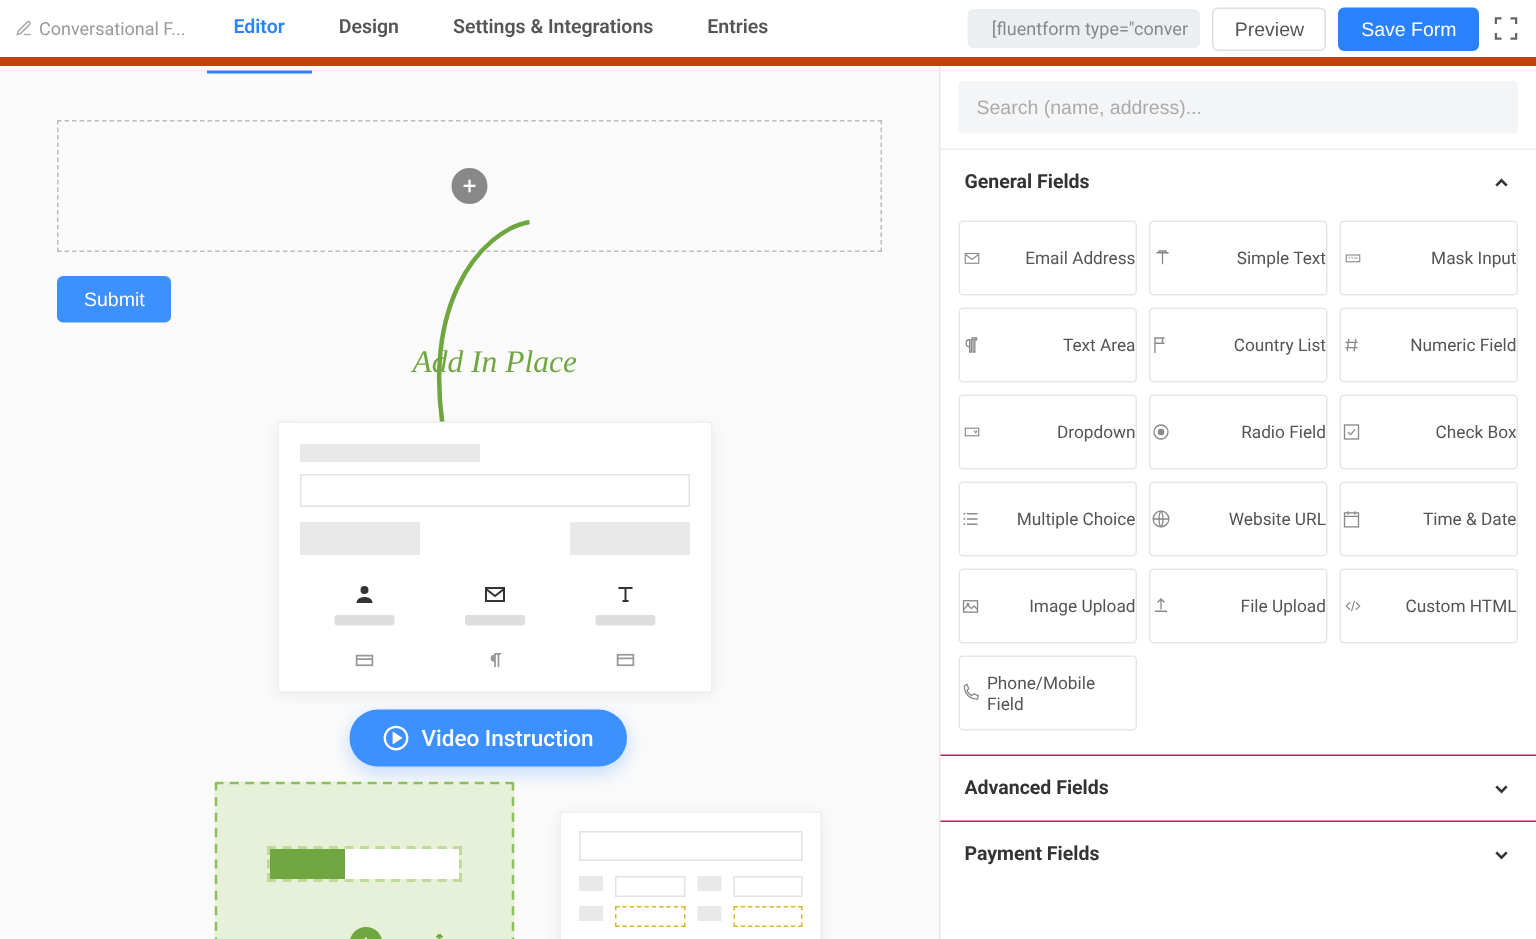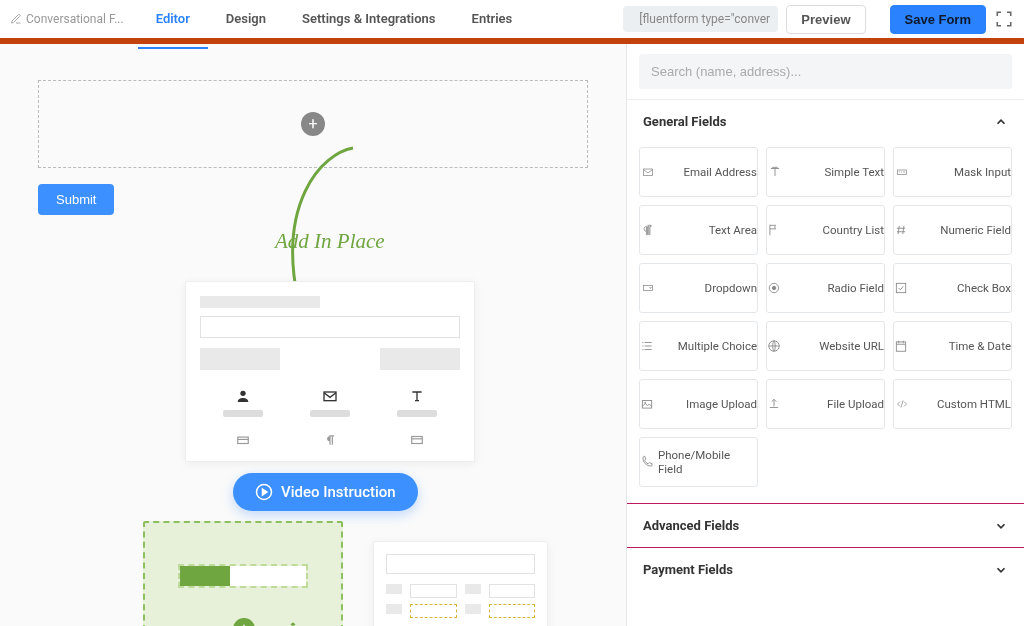--- a/index.html
+++ b/index.html
@@ -7,22 +7,22 @@
 
 
 .topbar { height: 44px; display: flex; align-items: center; background: #fff; border-bottom: 6px solid #c2410c; }
 .topbar-left { display: flex; align-items: center; height: 100%; gap: 0; padding-left: 10px; }
 .form-name { color: #999; font-size: 12px; display: flex; align-items: center; gap: 4px; padding-right: 14px; }
 .form-name svg { flex-shrink: 0; }
 .tab { padding: 0 18px; height: 60px; display: flex; align-items: center; font-size: 13px; font-weight: 600; color: #555; cursor: pointer; border-bottom: 2px solid transparent; }
 .tab.active { color: #2b82ff; border-bottom-color: #2b82ff; }
 .topbar-right { margin-left: auto; display: flex; align-items: center; gap: 8px; padding-right: 10px; }
 .shortcode-box { background: #eceff1; border-radius: 4px; padding: 6px 10px; color: #888; font-size: 12px; display: flex; align-items: center; gap: 6px; width: 155px; white-space: nowrap; overflow: hidden; }
-.btn { padding: 6px 14px; border-radius: 4px; font-size: 13px; font-weight: 700; cursor: pointer; border: 1px solid #ddd; background: #fff; color: #555; }
-.btn.primary { background: #2b82ff; color: #0f172a; border-color: #2b82ff; margin-left: 16px; }
+.btn { padding: 6px 14px; border-radius: 4px; font-size: 13px; font-weight: 400; cursor: pointer; border: 1px solid #ddd; background: #fff; color: #555; }
+.btn.primary { background: #2b82ff; color: #ffffff; border-color: #2b82ff; }
 .expand-icon { width: 20px; height: 20px; cursor: pointer; display: flex; align-items: center; justify-content: center; color: #666; }
 
 
 .main { display: flex; height: 582px; }
 .left-pane { flex: 1; overflow-y: auto; padding: 36px 0 0 0; position: relative; }
 .right-pane { width: 398px; background: #fff; border-left: 1px solid #e4e7ea; display: flex; flex-direction: column; }
 
 
 .dropzone { margin: 0 38px; border: 1px dashed #bbb; height: 88px; display: flex; align-items: center; justify-content: center; }
 .dropzone-add { width: 24px; height: 24px; border-radius: 50%; background: #888; display: flex; align-items: center; justify-content: center; color: #fff; font-size: 16px; line-height: 1; cursor: pointer; }

